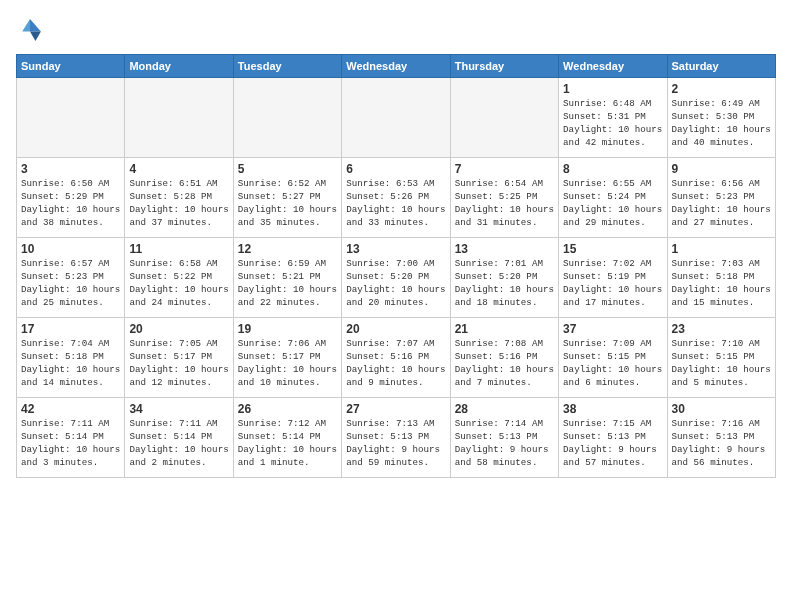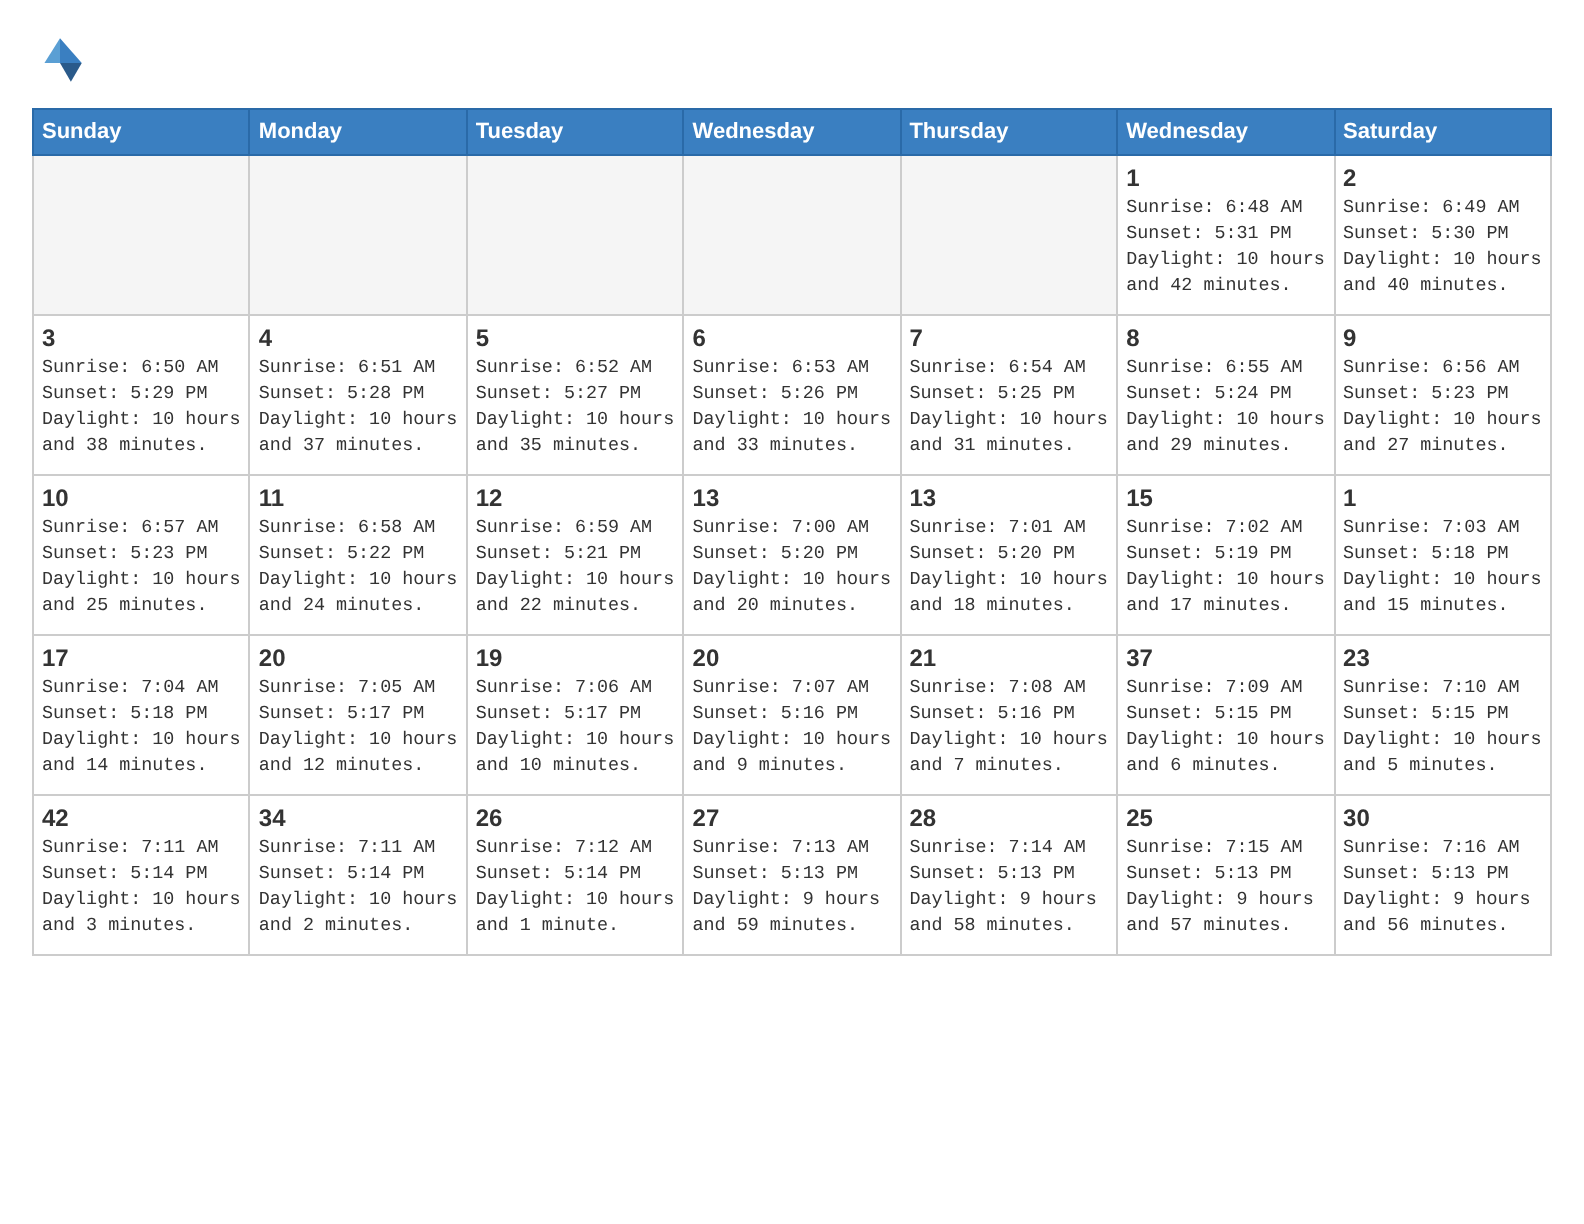--- a/index.html
+++ b/index.html
@@ -237,21 +237,21 @@
         </td>
         <td>
           <span class="day-num">27</span>
           <div class="day-info">Sunrise: 7:13 AM<br>Sunset: 5:13 PM<br>Daylight: 9 hours<br>and 59 minutes.</div>
         </td>
         <td>
           <span class="day-num">28</span>
           <div class="day-info">Sunrise: 7:14 AM<br>Sunset: 5:13 PM<br>Daylight: 9 hours<br>and 58 minutes.</div>
         </td>
         <td>
-          <span class="day-num">25</span>
+          <span class="day-num">38</span>
           <div class="day-info">Sunrise: 7:15 AM<br>Sunset: 5:13 PM<br>Daylight: 9 hours<br>and 57 minutes.</div>
         </td>
         <td>
           <span class="day-num">30</span>
           <div class="day-info">Sunrise: 7:16 AM<br>Sunset: 5:13 PM<br>Daylight: 9 hours<br>and 56 minutes.</div>
         </td>
       </tr>
     </tbody>
 </table>
 

